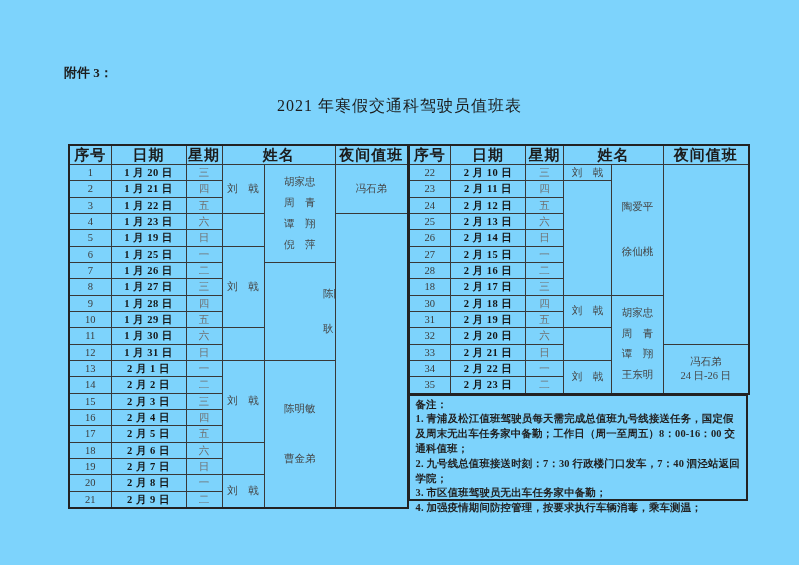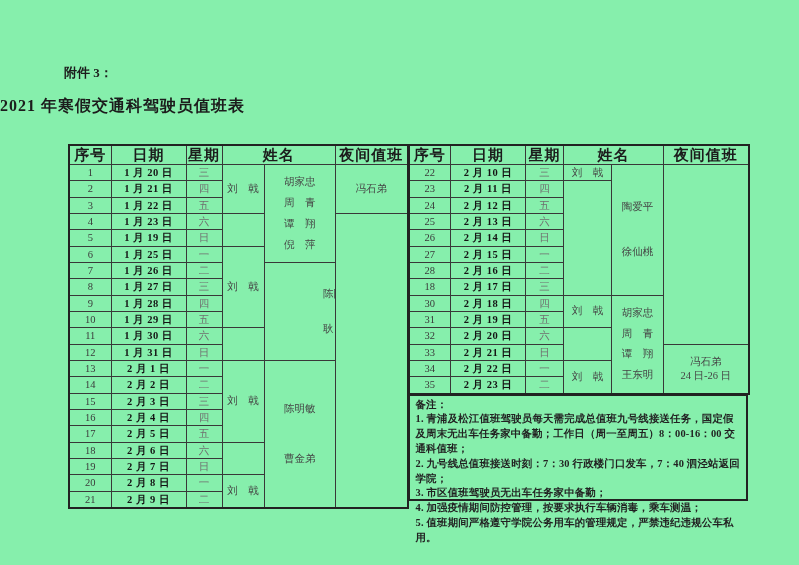--- a/index.html
+++ b/index.html
@@ -1,23 +1,23 @@
 <!DOCTYPE html>
 <html><head>
 <meta charset="utf-8">
 <style>
   html,body { margin:0; padding:0; background:#e8e8e8; }
   .page {
-    position:relative; width:799px; height:565px; background:#86efac;
+    position:relative; width:799px; height:565px; background:#7dd3fc;
     font-family:"Liberation Serif","DejaVu Serif",serif; color:#1c1c1c;
     margin:0 auto; overflow:hidden;
   }
   .attachment { position:absolute; left:64px; top:64px; font-size:13px; font-weight:bold; }
-  .title { position:absolute; left:0; top:96px; width:100%; text-align:left;
-           font-size:16px; font-weight:bold; letter-spacing:1px; }
+  .title { position:absolute; left:0; top:96px; width:100%; text-align:center;
+           font-size:16px; font-weight:normal; letter-spacing:1px; }
   .subtitle { position:absolute; left:0; top:123px; width:100%; text-align:center;
               font-size:11px; color:#2e2e2e; letter-spacing:1px; }
   .tables-wrap { position:absolute; left:68px; top:144px; display:flex; align-items:flex-start; }
   table.duty { border-collapse:collapse; table-layout:fixed; border:2px solid #222; }
   table.duty td {
     border:1px solid #383838; text-align:center; vertical-align:middle;
     font-size:10.5px; padding:0; overflow:hidden; height:15.33px; line-height:13px;
   }
   table.duty tr.hdr td { height:18px; font-weight:bold; font-size:15px; letter-spacing:1px; }
   td.c-no   { color:#3a3a3a; }
@@ -361,18 +361,17 @@
           </tbody>
       </table>
 
       <div class="notes">
         <div class="note-item">备注：</div>
         <div>
             <div class="note-item">1. 青浦及松江值班驾驶员每天需完成总值班九号线接送任务，国定假及周末无出车任务家中备勤；工作日（周一至周五）8：00-16：00 交通科值班；</div>
             <div class="note-item">2. 九号线总值班接送时刻：7：30 行政楼门口发车，7：40 泗泾站返回学院；</div>
             <div class="note-item">3. 市区值班驾驶员无出车任务家中备勤；</div>
             <div class="note-item">4. 加强疫情期间防控管理，按要求执行车辆消毒，乘车测温；</div>
-            <div class="note-item">5. 值班期间严格遵守学院公务用车的管理规定，严禁违纪违规公车私用。</div>
           </div>
       </div>
     </div>
   </div>
 </div>
 
 </body></html>

